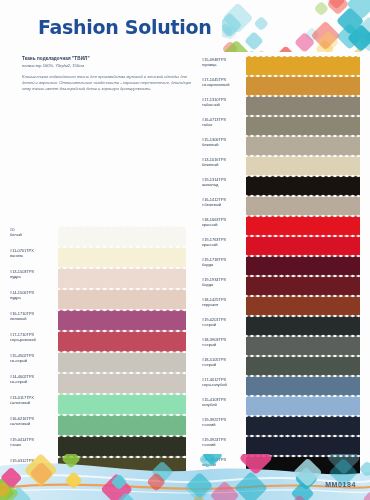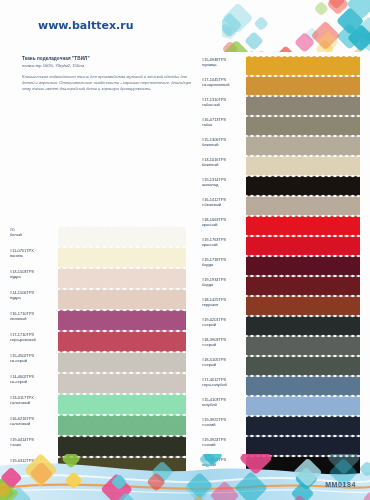--- a/index.html
+++ b/index.html
@@ -101,21 +101,21 @@
       <div class="sq" style="width: 20.5084px; height: 20.5084px; left: 4.31687px; top: 43.937px; background: rgb(140, 198, 63); opacity: 0.75;"></div>
       <div class="sq" style="width: 15.1969px; height: 15.1969px; left: 32.4069px; top: 53.267px; background: rgb(232, 70, 138); opacity: 0.51;"></div>
       <div class="sq" style="width: 15.7342px; height: 15.7342px; left: 107.639px; top: -4.01151px; background: rgb(239, 65, 54); opacity: 0.47;"></div>
       <div class="sq" style="width: 10.6017px; height: 10.6017px; left: 93.6425px; top: 3.18169px; background: rgb(140, 198, 63); opacity: 0.41;"></div>
       <div class="sq" style="width: 10.5032px; height: 10.5032px; left: 34.4918px; top: 17.6305px; background: rgb(127, 210, 224); opacity: 0.55;"></div>
       <div class="sq" style="width: 21.6979px; height: 21.6979px; left: 5.37191px; top: 7.37828px; background: rgb(127, 210, 224); opacity: 0.42;"></div>
       <div class="sq" style="width: 15.334px; height: 15.334px; left: 75.2459px; top: 34.6162px; background: rgb(232, 70, 138); opacity: 0.54;"></div>
     </div>
 
   <div class="brand">
-    <div class="brand-url">www.balttex.ru</div>
+    <div class="brand-title">Fashion Solution</div>
   </div>
 
   <div class="desc">
     <div class="desc-title">Ткань подкладочная  "ТВИЛ"</div>
     <div class="desc-sub">полиэстер 100%, 70гр/м2, 150см</div>
     <div class="desc-body">Классическая подкладочная ткань для производства мужской и женской одежды для детей и взрослых. Отличительные особенности - хорошая переплетение, благодаря чему ткань имеет благородный блеск и хорошую драпируемость.</div>
   </div>
 
   <div class="col col-left" id="colLeft">
       <div class="row">

